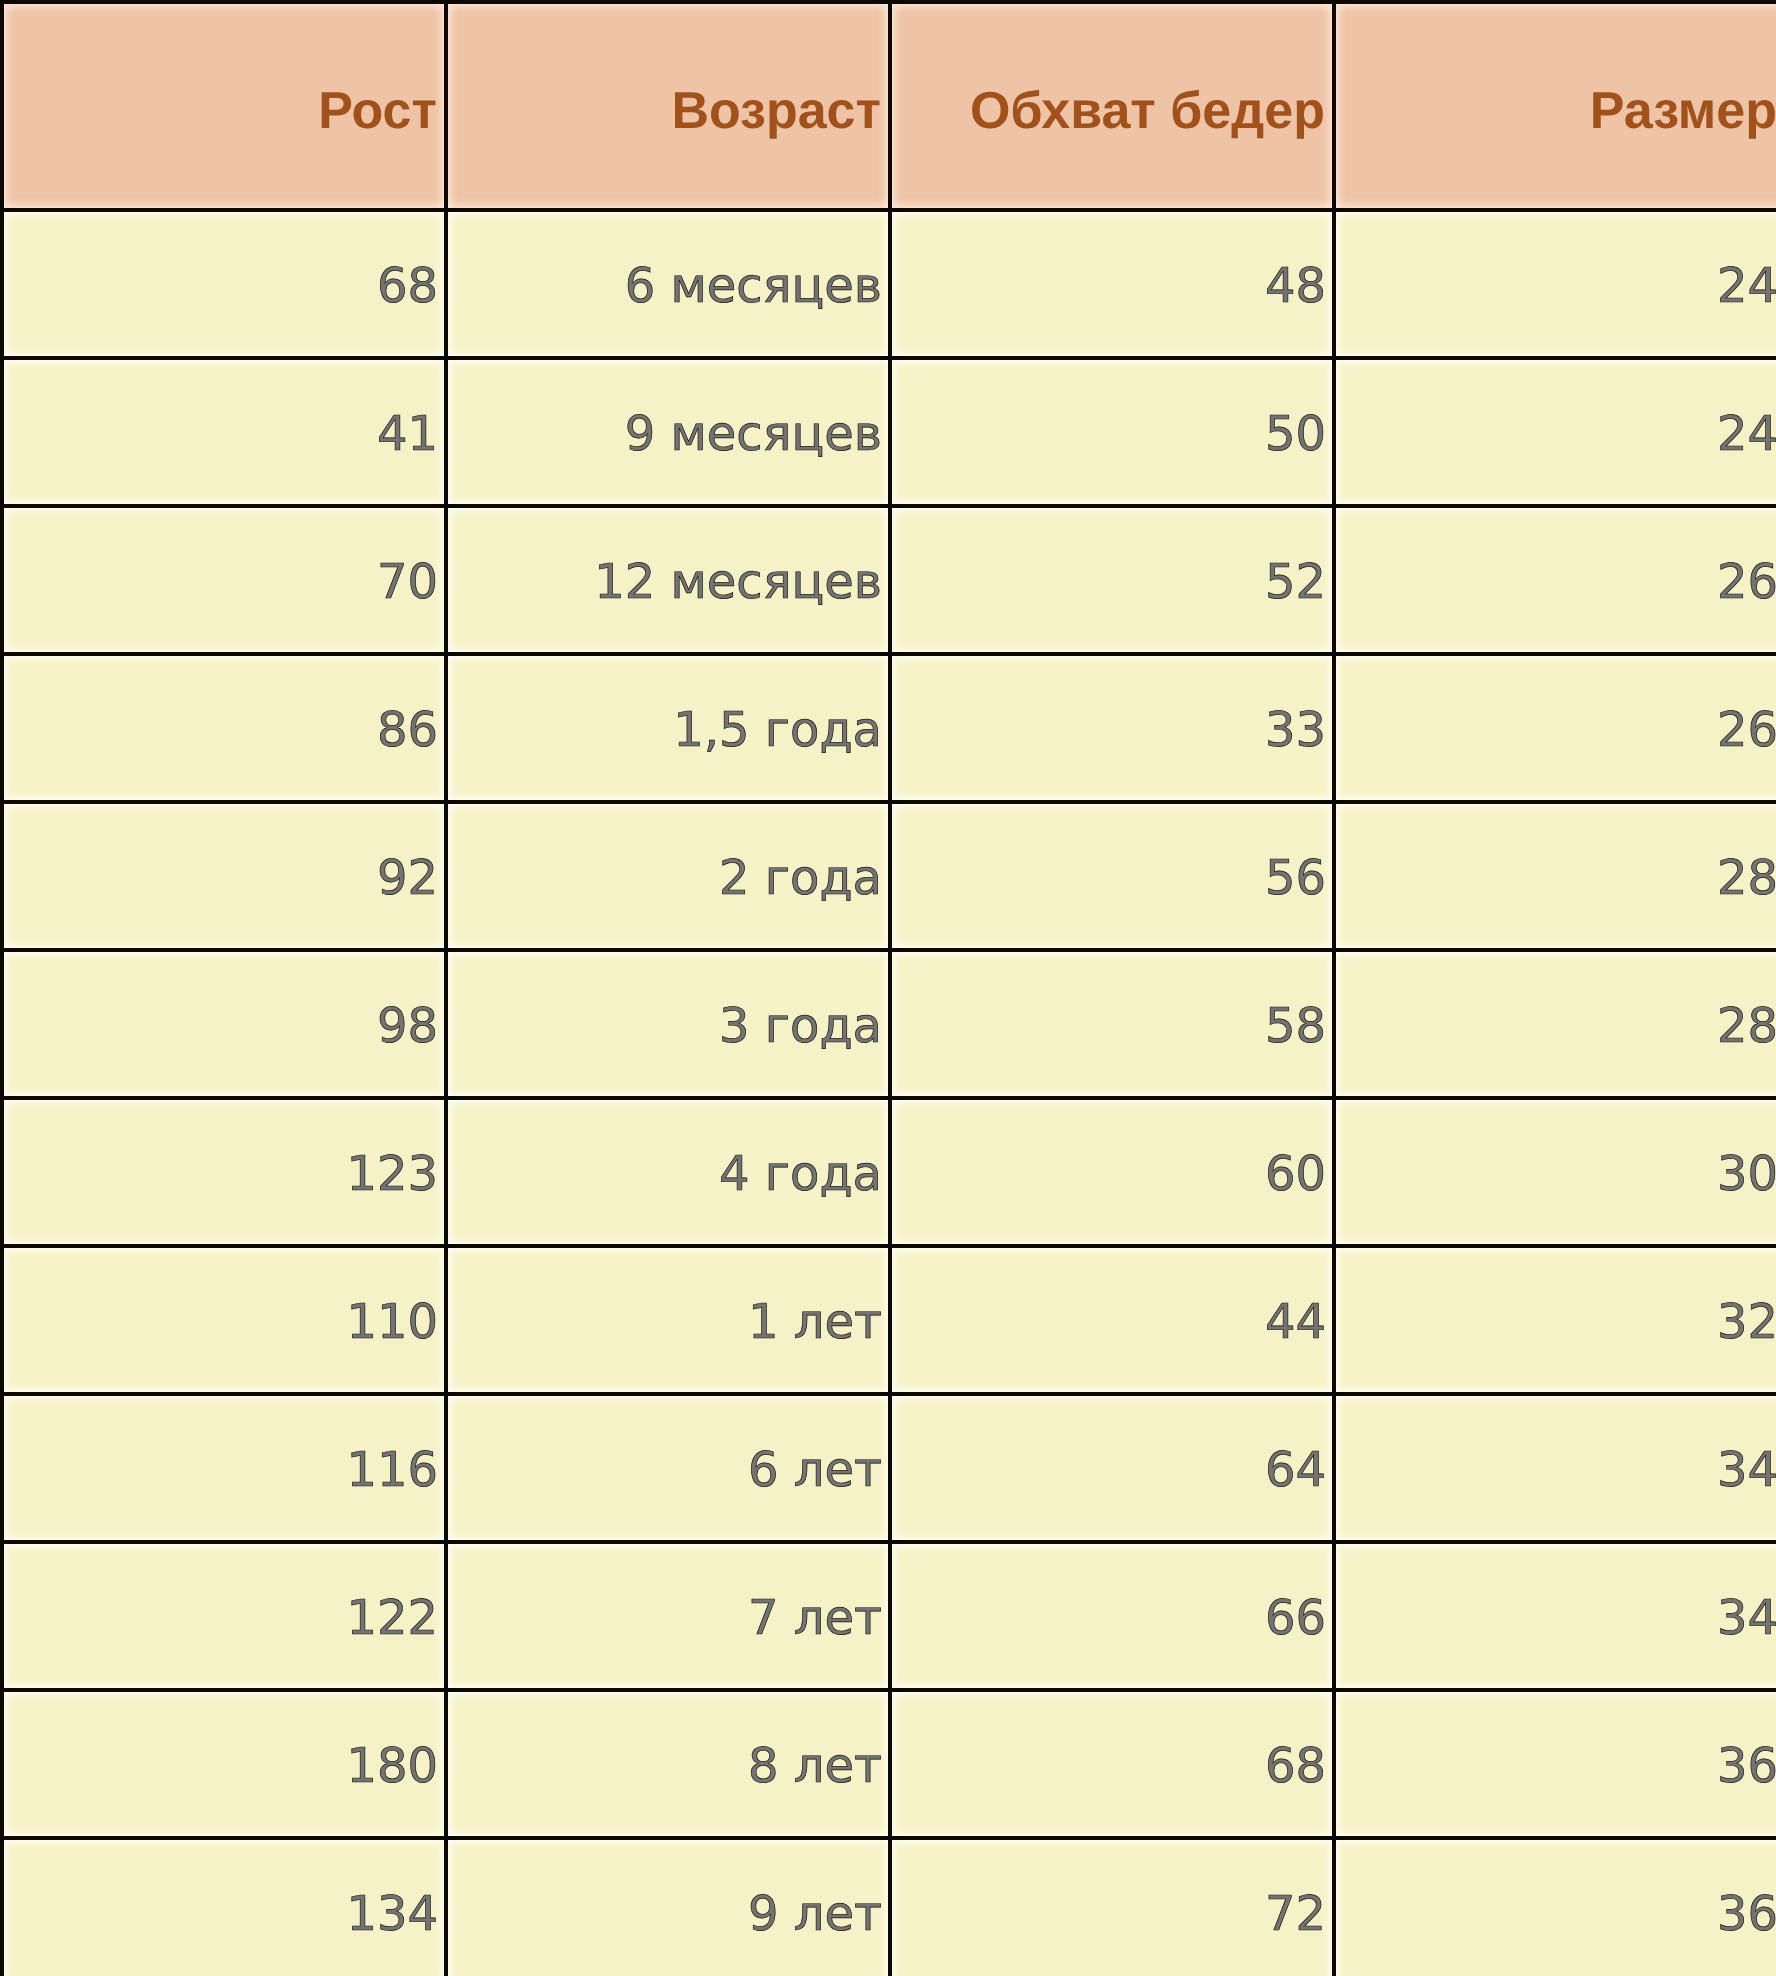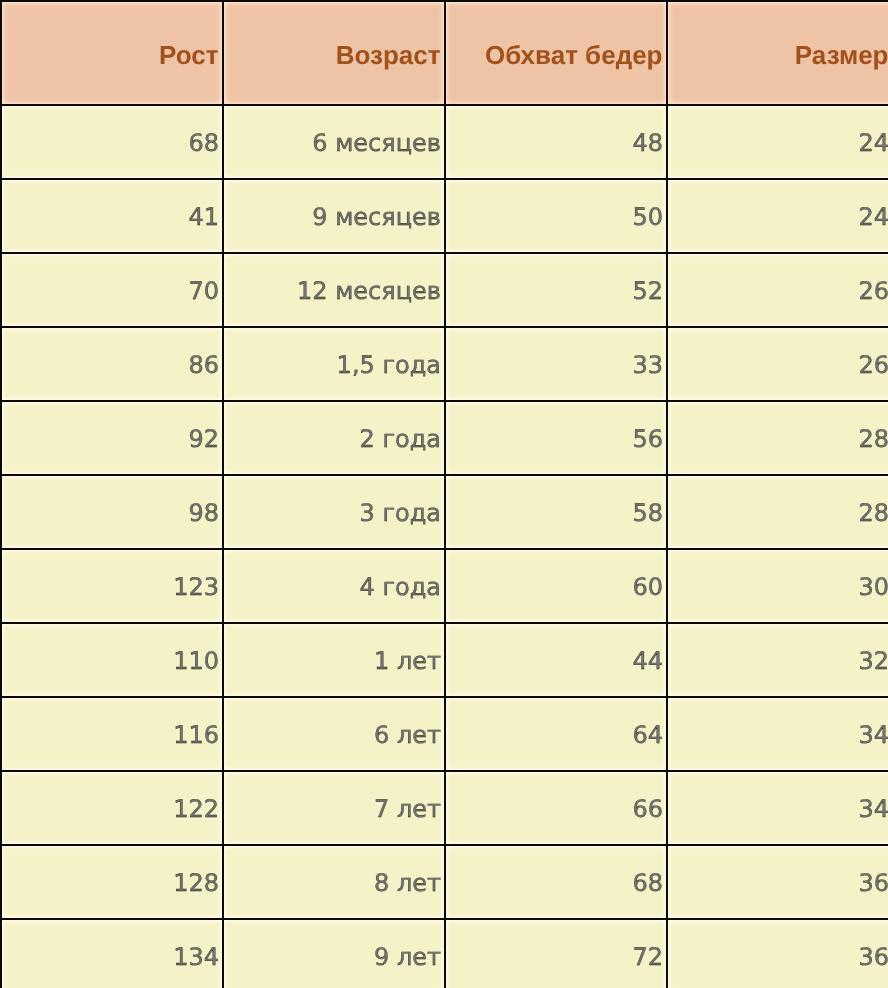--- a/index.html
+++ b/index.html
@@ -243,21 +243,21 @@
             </td>
             <td>
               <span class="v">66</span>
             </td>
             <td>
               <span class="v">34</span>
             </td>
           </tr>
           <tr>
             <td>
-              <span class="v">128</span>
+              <span class="v">180</span>
             </td>
             <td>
               <span class="v">8 лет</span>
             </td>
             <td>
               <span class="v">68</span>
             </td>
             <td>
               <span class="v">36</span>
             </td>

